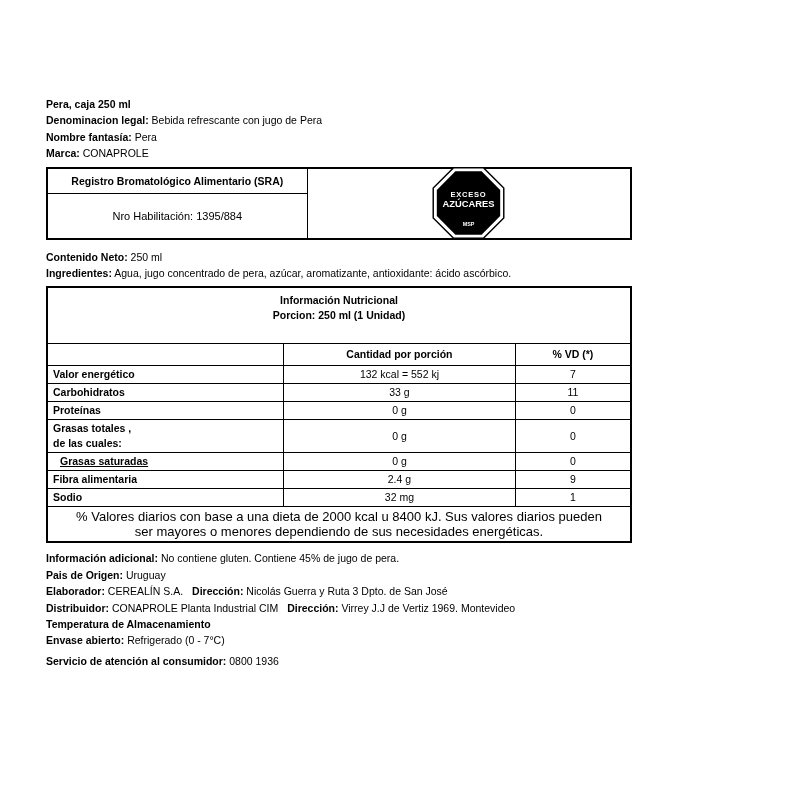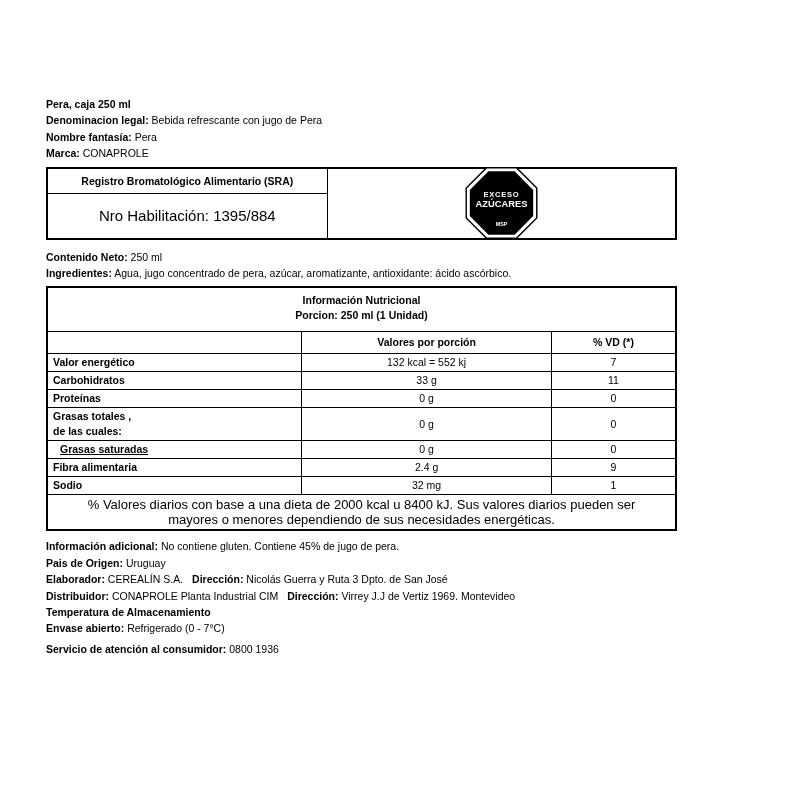--- a/index.html
+++ b/index.html
@@ -1,33 +1,33 @@
 <!DOCTYPE html>
 <html><head>
 <meta charset="utf-8">
 <style>
   * { margin:0; padding:0; box-sizing:border-box; }
   html,body { width:800px; height:800px; background:#ffffff; overflow:hidden; }
   body { font-family:"Liberation Sans", sans-serif; color:#000; }
-  .page { position:absolute; left:46px; top:96px; width:631px; }
+  .page { position:absolute; left:46px; top:96px; width:586px; }
   .line { font-size:10.5px; line-height:16.4px; }
   .b { font-weight:bold; }
   .lbl2 { margin-left:6px; }
 
   
   .sra-box { border:2px solid #000; display:flex; margin-top:5px; height:73px; margin-bottom:9px; }
   .sra-left { width:44.6%; border-right:1px solid #000; display:flex; flex-direction:column; }
   .sra-title { font-weight:bold; text-align:center; border-bottom:1px solid #000; padding:6px 2px; font-size:10.5px; }
-  .sra-hab { flex:1; display:flex; align-items:center; justify-content:center; font-size:15px; }
+  .sra-hab { flex:1; display:flex; align-items:center; justify-content:center; font-size:11px; }
   .sra-right { flex:1; display:flex; align-items:center; justify-content:center; }
 
   
   table.nutrition { width:100%; border-collapse:collapse; border:2px solid #000; table-layout:fixed; margin-top:5px; font-size:10.5px; }
   .nutrition td { border:1px solid #000; padding:1px 5px; line-height:15px; vertical-align:middle; }
-  .nutrition .title-cell { text-align:center; font-weight:bold; padding:5px 0 8px; }
+  .nutrition .title-cell { text-align:center; font-weight:bold; padding:5px 0 20px; }
   .nutrition .c { text-align:center; }
   .nutrition .name { font-weight:bold; text-align:left; }
   .nutrition .indent { padding-left:12px;text-decoration:underline; }
   .nutrition .hdr { font-weight:bold; text-align:center; padding:3px 5px; }
   .nutrition .foot { text-align:center; font-size:13px; padding:2px 22px; font-weight:normal; }
 
   .bottom { margin-top:7px; }
   .bottom .line.gap { margin-top:4px; }
 
   .seal-svg { display:block; }
@@ -86,21 +86,21 @@
       </colgroup>
     <tbody>
       <tr>
         <td colspan="3" class="title-cell">
           <div>Información Nutricional</div>
           <div>Porcion: 250 ml (1 Unidad)</div>
         </td>
       </tr>
       <tr>
         <td></td>
-        <td class="hdr">Valores por porción</td>
+        <td class="hdr">Cantidad por porción</td>
         <td class="hdr">% VD (*)</td>
       </tr>
       <tr>
         <td class="name">Valor energético</td>
         <td class="c">132 kcal = 552 kj</td>
         <td class="c">7</td>
       </tr>
       <tr>
         <td class="name">Carbohidratos</td>
         <td class="c">33 g</td>

